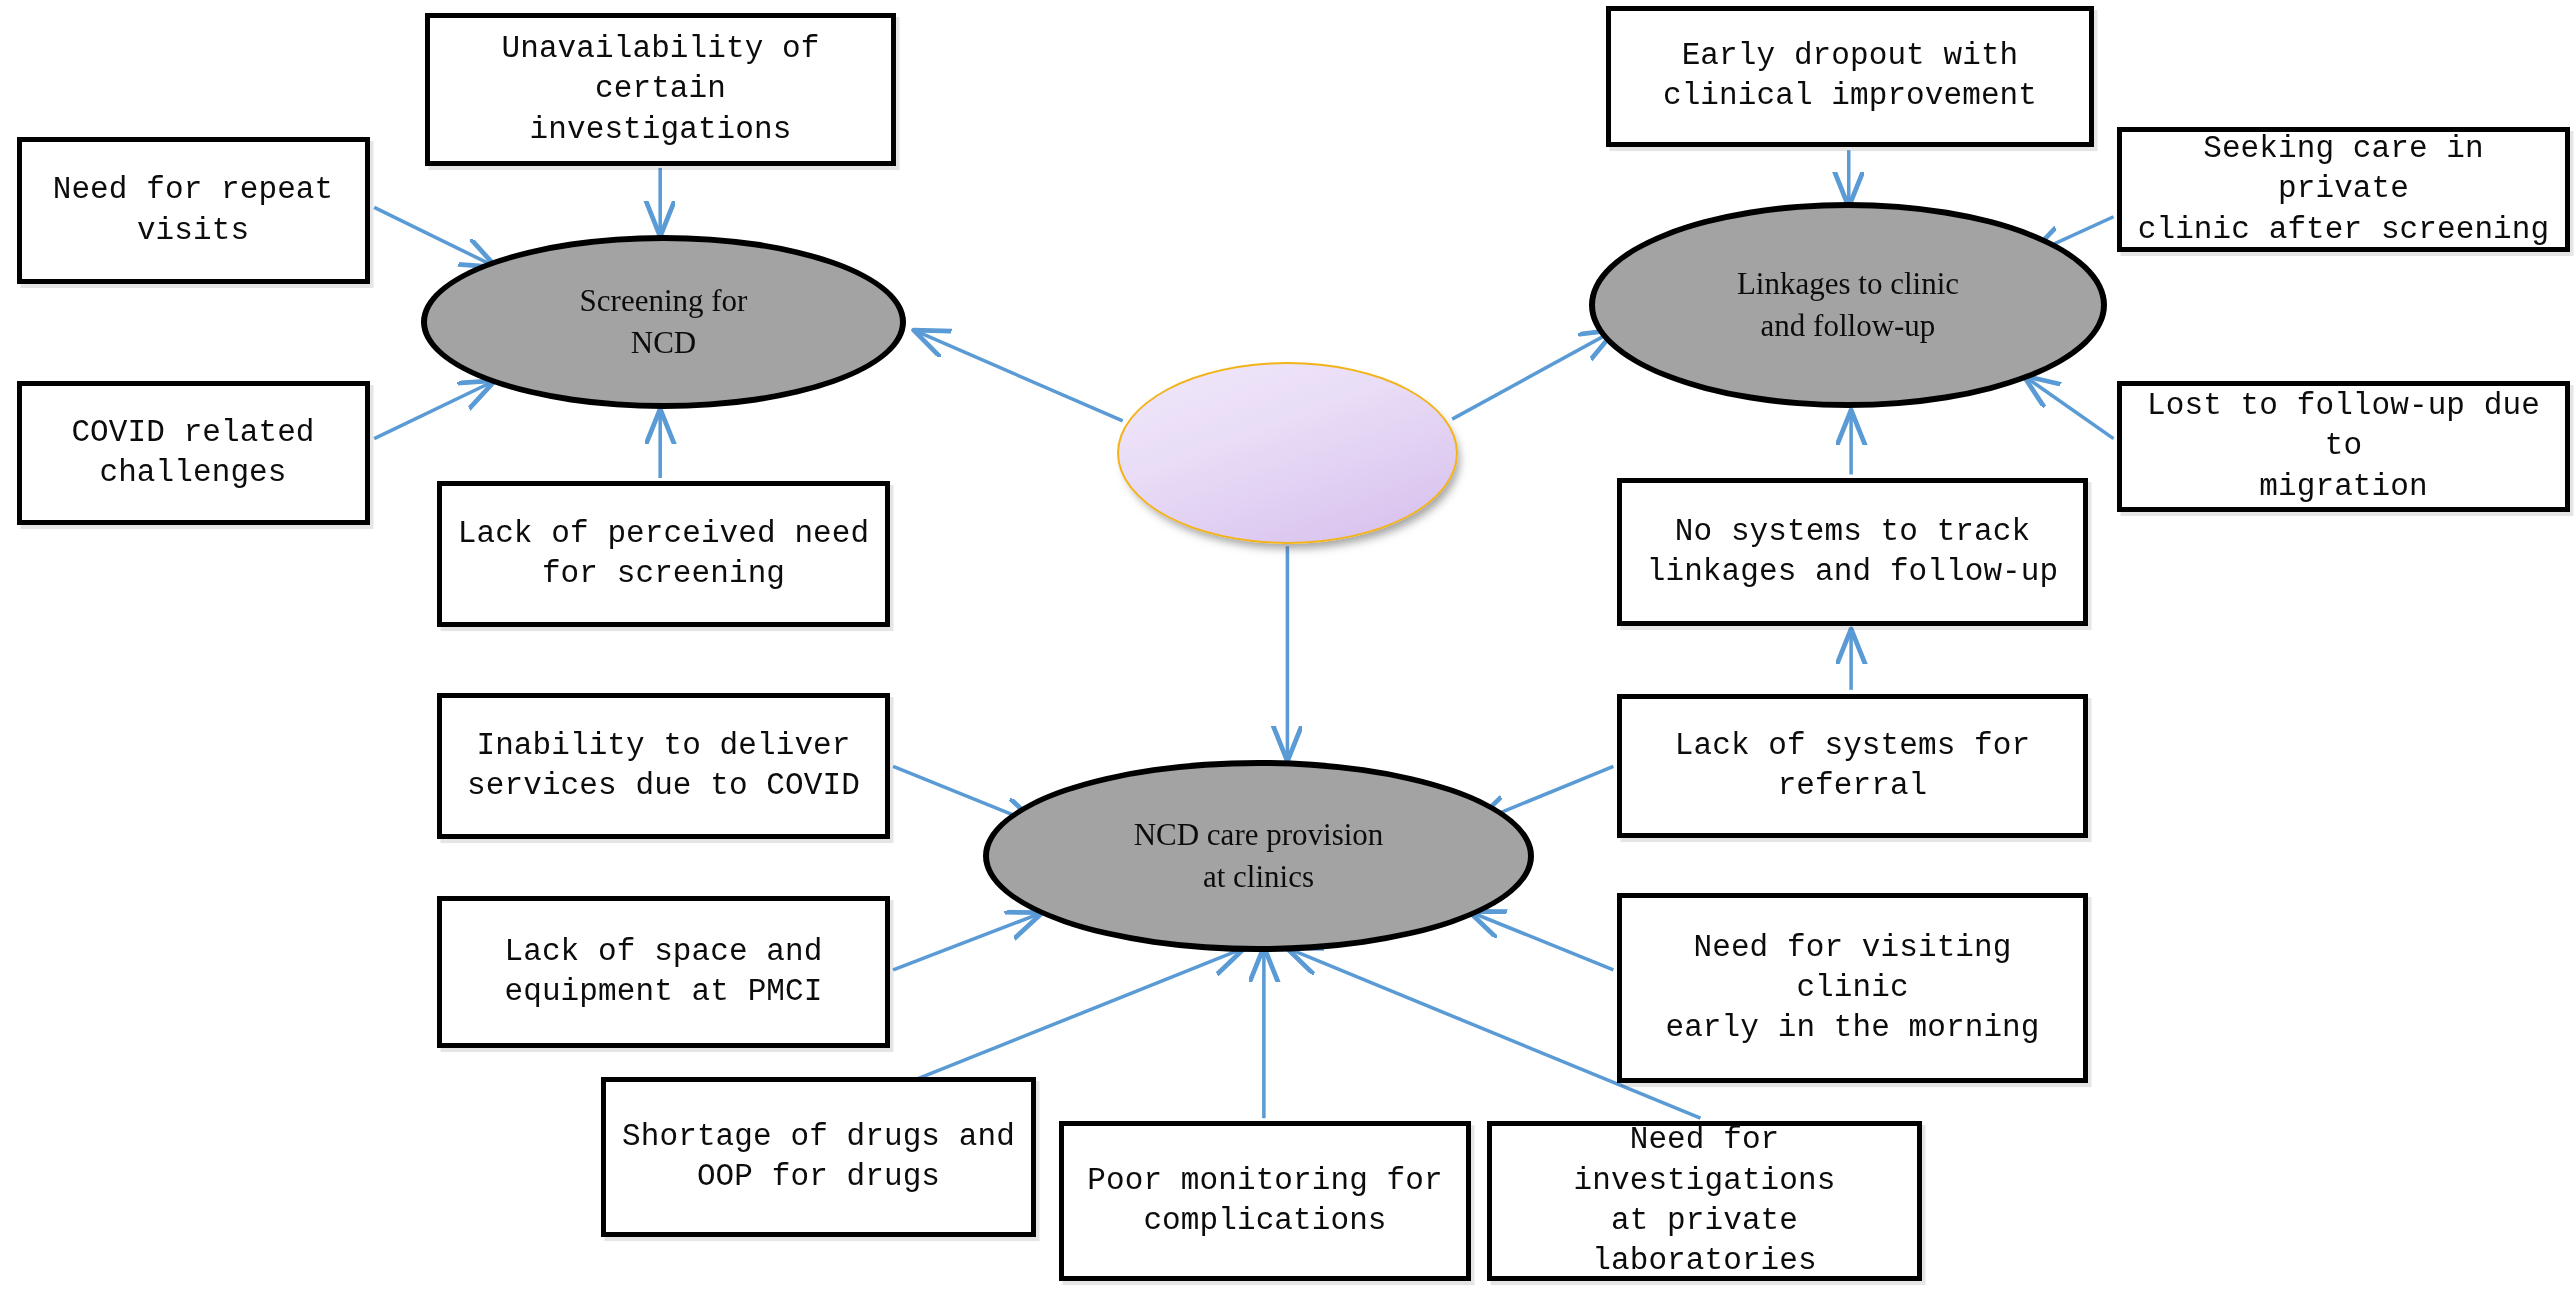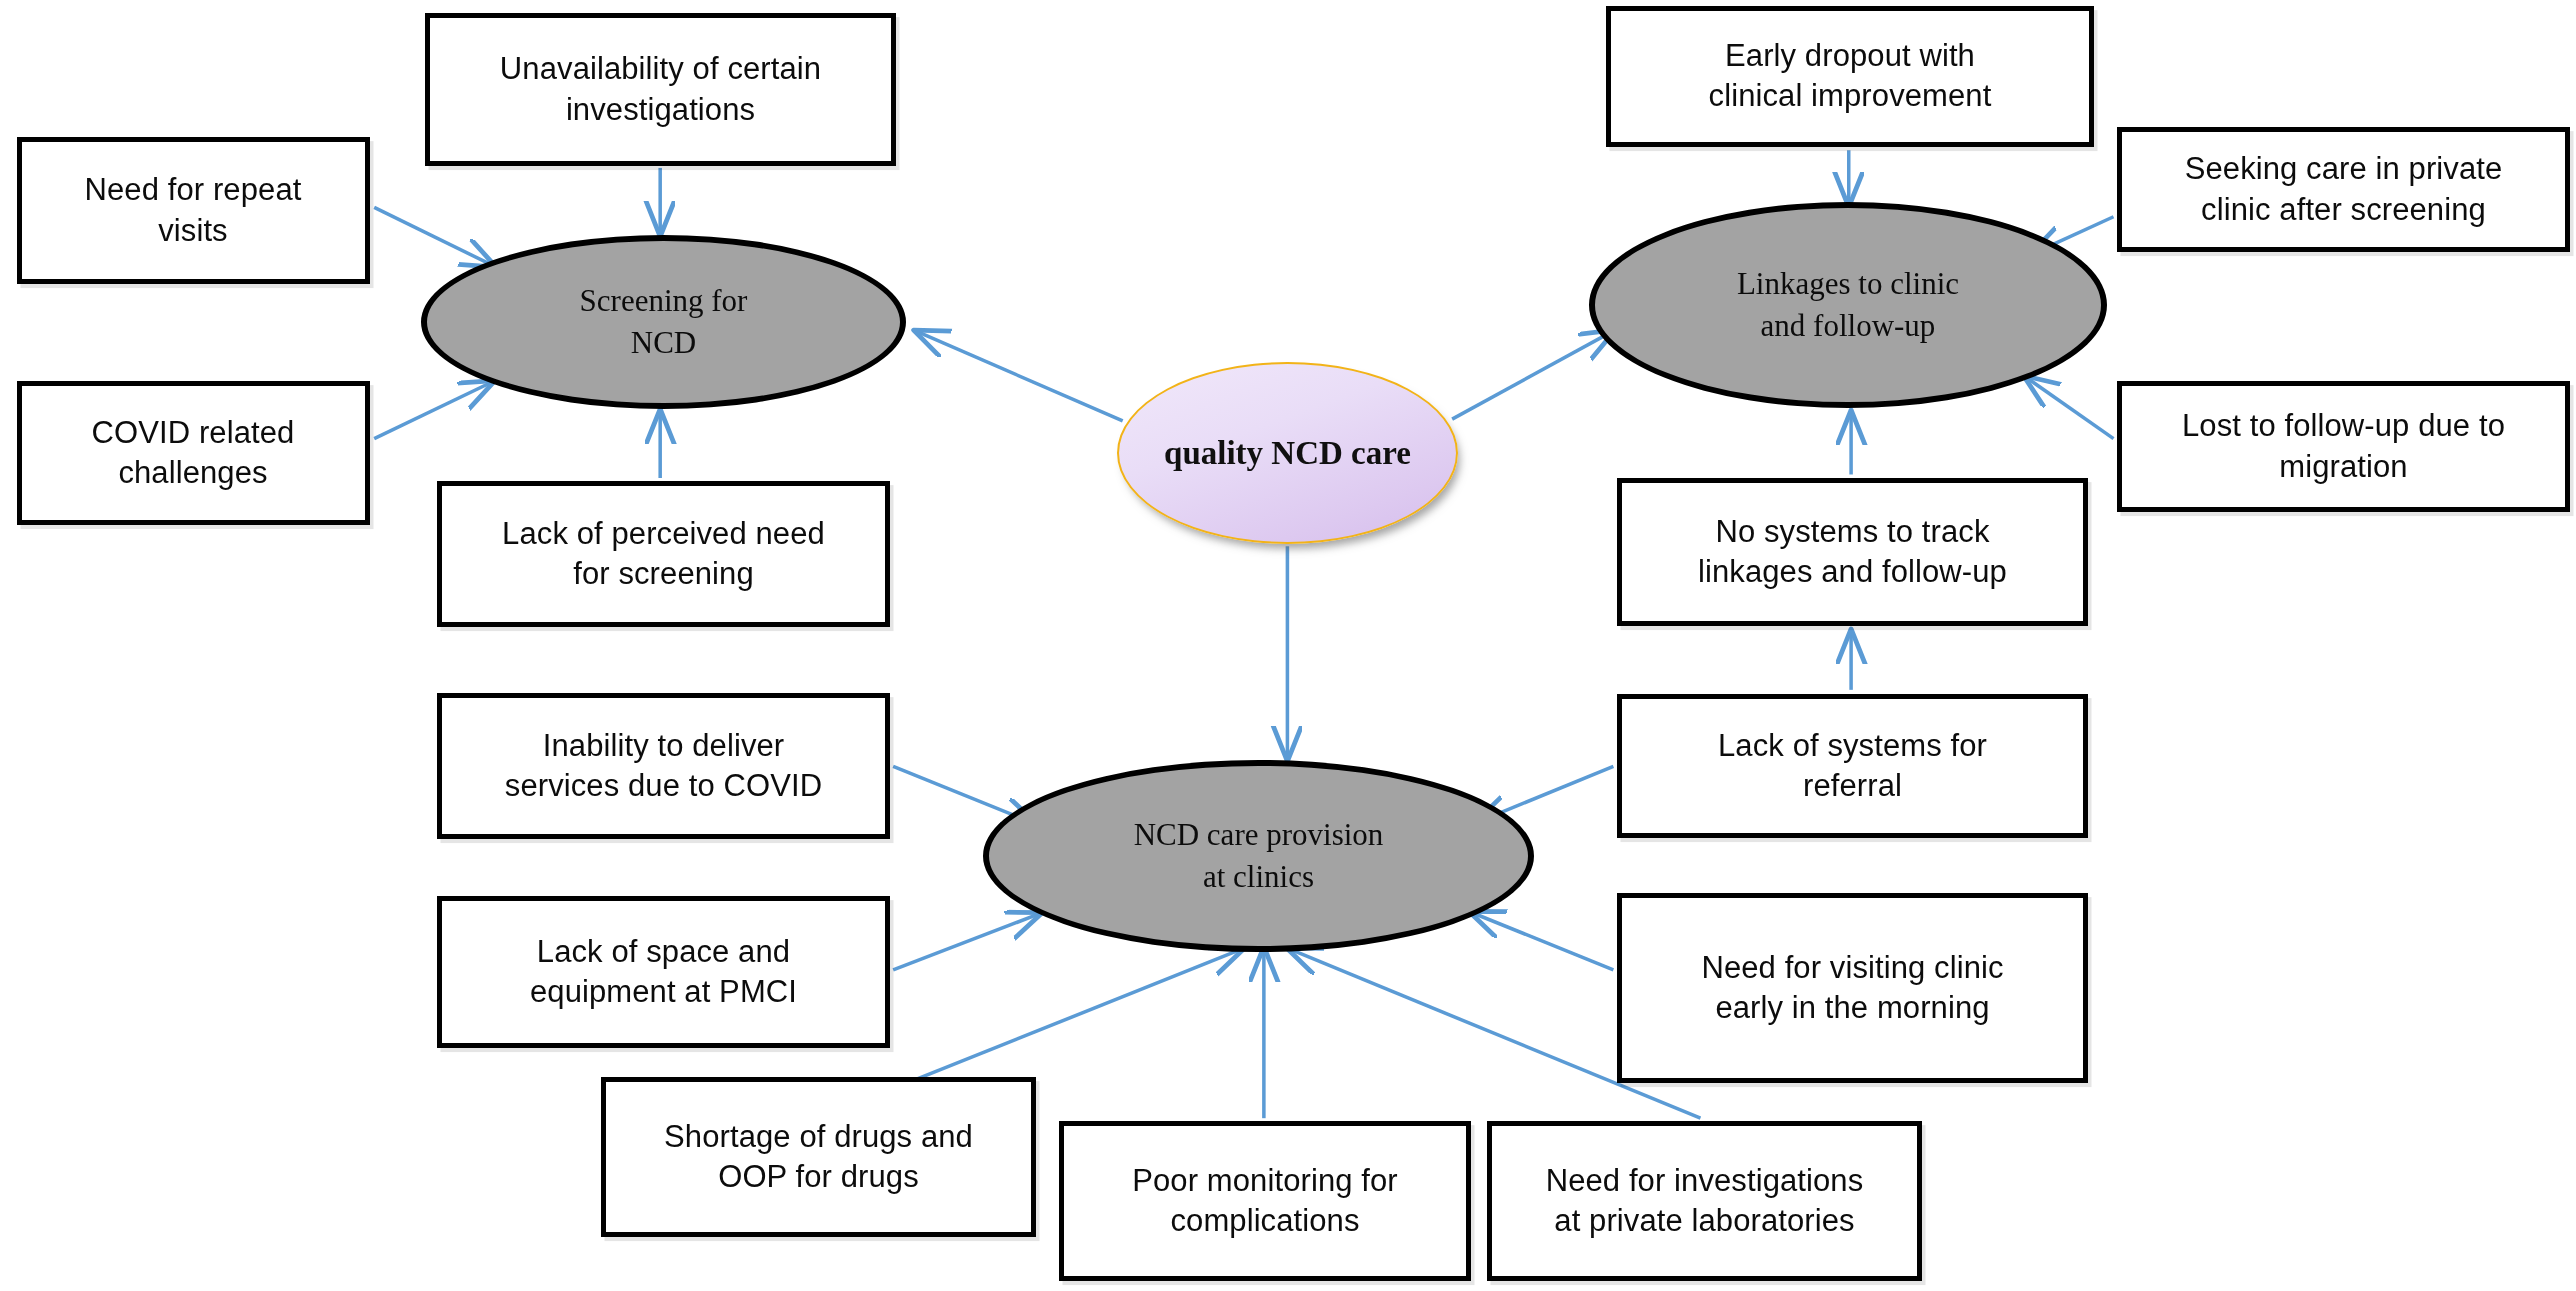--- a/index.html
+++ b/index.html
@@ -34,21 +34,21 @@
     background: #ffffff;
     border: 5.3px solid #000000;
     box-shadow: 3.5px 4.1px 0 0 rgba(0,0,0,0.10);
     display: flex;
     align-items: center;
     justify-content: center;
     text-align: center;
     padding: 2.4px 10.6px;
   }
   .node-box .node-text {
-    font-family: Liberation Sans, sans-serif;
+    font-family: Liberation Mono, monospace;
     font-size: 31px;
     line-height: 1.30;
     color: #0c0c0c;
     font-weight: 400;
     letter-spacing: 0.1px;
   }
   
   .theme-ellipse {
     position: absolute;
     box-sizing: border-box;
@@ -223,19 +223,18 @@
         </div>
       </div>
       <div class="theme-ellipse" style="left: 983px; top: 760px; width: 551px; height: 192px;">
         <div class="node-text">
           <div>NCD care provision</div>
           <div>at clinics</div>
         </div>
       </div>
       <div id="central-ellipse" style="left: 1117px; top: 362px; width: 341px; height: 182px;">
         <div class="node-text">
-          <div>quality NCD care</div>
         </div>
       </div>
     </div>
 
 </div>
 
 
 </body></html>

